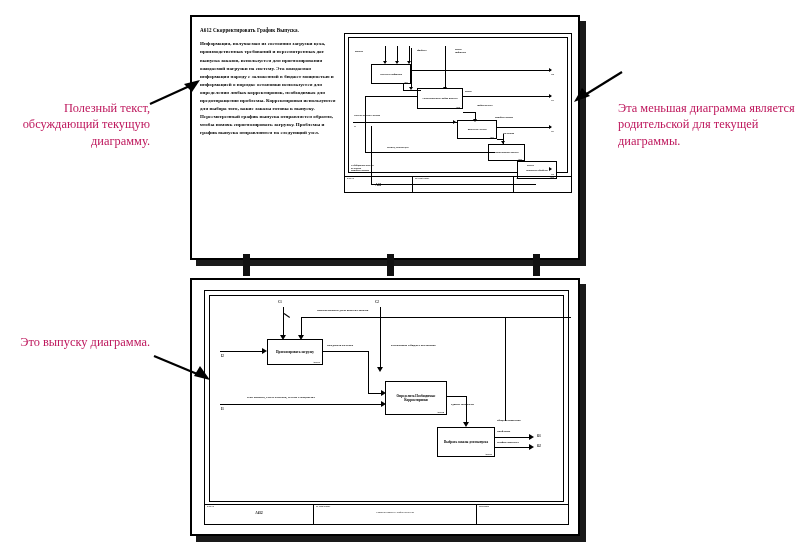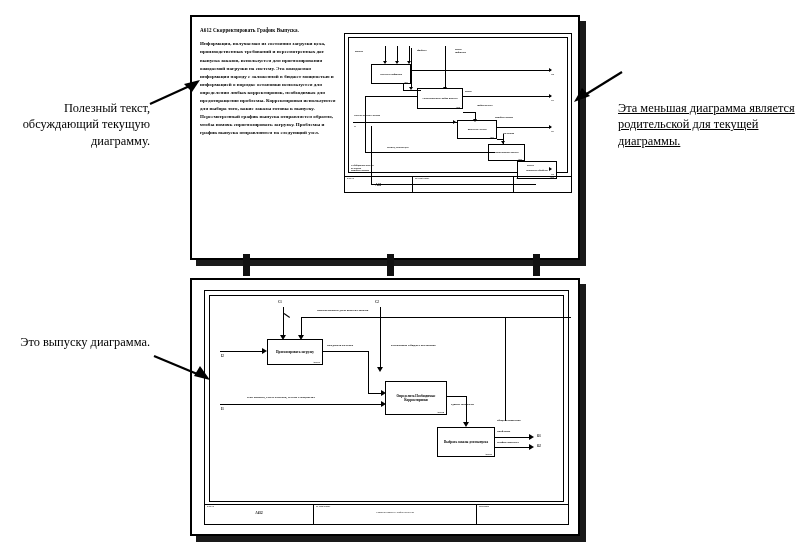--- a/index.html
+++ b/index.html
@@ -76,21 +76,21 @@
   .ah-d{border-left:3px solid transparent;border-right:3px solid transparent;border-top:5px solid #000;}
   .ah-r-sm{border-top:2px solid transparent;border-bottom:2px solid transparent;border-left:3.5px solid #000;}
   .ah-d-sm{border-left:2px solid transparent;border-right:2px solid transparent;border-top:3.5px solid #000;}
 
   .io-lab{position:absolute;font-size:3px;font-weight:bold;color:#000;white-space:nowrap;}
   .io-lab.tiny{font-size:2.2px;}
   .flow-lab{position:absolute;font-size:2.9px;font-weight:bold;color:#000;white-space:nowrap;line-height:1.25;}
   .flow-lab.tiny{font-size:2.1px;}
 
   
-  .callout{position:absolute;font-size:12.4px;line-height:1.32;color:#000000;}
+  .callout{position:absolute;font-size:12.4px;line-height:1.32;color:#be185d;}
   .callout.right-al{text-align:right;}
   .callout.left-al{text-align:left;}
 
   .callout-arrow{position:absolute;}
   .callout-arrow svg{display:block;overflow:visible;}
 </style>
 </head>
 <body>
 
 <div class="stage">
@@ -296,21 +296,21 @@
   </div>
 
   <div class="callout right-al" style="left:10px;top:100px;width:140px;">Полезный текст, обсуждающий текущую диаграмму.</div>
   <div class="callout-arrow" style="left:148px;top:78px;">
     <svg width="54" height="34" viewBox="0 0 54 34">
       <path d="M2,26 L46,6" stroke="#000" stroke-width="2.2" fill="none"></path>
       <polygon points="52,2 36,6 44,14" fill="#000"></polygon>
     </svg>
   </div>
 
-  <div class="callout left-al" style="left:618px;top:100px;width:180px;text-decoration:underline;">Эта меньшая диаграмма является родительской для текущей диаграммы.</div>
+  <div class="callout left-al" style="left:618px;top:100px;width:180px;">Эта меньшая диаграмма является родительской для текущей диаграммы.</div>
   <div class="callout-arrow" style="left:572px;top:66px;">
     <svg width="52" height="40" viewBox="0 0 52 40">
       <path d="M50,6 L8,32" stroke="#000" stroke-width="2.2" fill="none"></path>
       <polygon points="2,36 18,30 10,22" fill="#000"></polygon>
     </svg>
   </div>
 
   <div class="callout right-al" style="left:20px;top:334px;width:130px;">Это выпуску диаграмма.</div>
   <div class="callout-arrow" style="left:152px;top:352px;">
     <svg width="62" height="32" viewBox="0 0 62 32">

